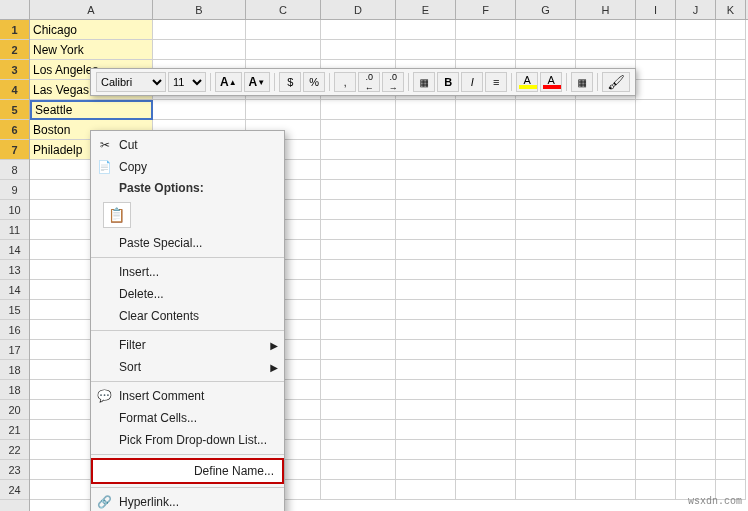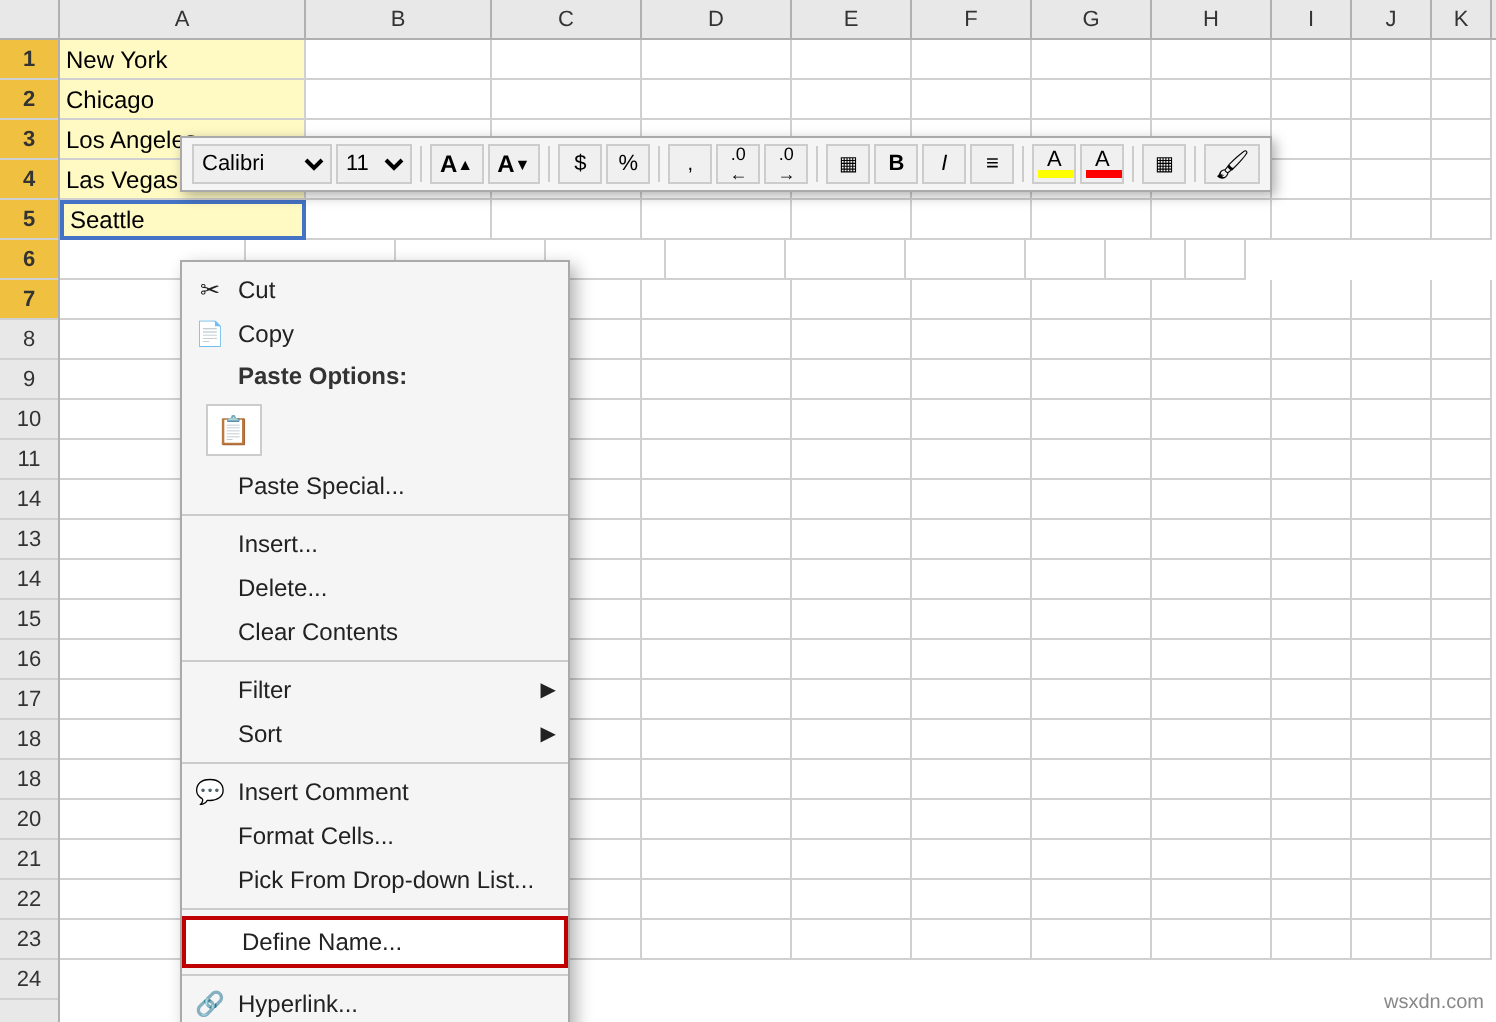--- a/index.html
+++ b/index.html
@@ -224,20 +224,21 @@
       padding: 4px 8px 4px 28px;
       font-size: 12px;
       cursor: pointer;
       position: relative;
       color: #222;
     }
 
     .ctx-item.highlighted-item {
       background: #fff;
       border: 2px solid #c00000;
+      justify-content: flex-end;
     }
 
     .ctx-icon {
       position: absolute;
       left: 6px;
       width: 16px;
       height: 16px;
       display: flex;
       align-items: center;
       justify-content: center;
@@ -283,20 +284,21 @@
       padding: 2px 6px;
     }
 
     
     .watermark {
       position: absolute;
       bottom: 4px;
       right: 6px;
       font-size: 10px;
       color: #888;
+      font-family: Liberation Mono, monospace;
     }
   </style>
 </head>
 <body>
 
 <div class="spreadsheet">
 
   <div class="header-row">
     <div class="corner-cell"></div>
     <div class="col-header col-a">A</div>
@@ -334,46 +336,46 @@
         <div class="row-num">18</div>
         <div class="row-num">18</div>
         <div class="row-num">20</div>
         <div class="row-num">21</div>
         <div class="row-num">22</div>
         <div class="row-num">23</div>
         <div class="row-num">24</div>
       </div>
     <div class="data-cols" id="data-cols">
         <div class="grid-row">
+          <div class="cell col-a highlighted">Chicago</div>
+          <div class="cell col-b"></div>
+          <div class="cell col-c"></div>
+          <div class="cell col-d"></div>
+          <div class="cell col-e"></div>
+          <div class="cell col-f"></div>
+          <div class="cell col-g"></div>
+          <div class="cell col-h"></div>
+          <div class="cell col-i"></div>
+          <div class="cell col-j"></div>
+          <div class="cell col-k"></div>
+        </div>
+        <div class="grid-row">
           <div class="cell col-a highlighted">New York</div>
           <div class="cell col-b"></div>
           <div class="cell col-c"></div>
           <div class="cell col-d"></div>
           <div class="cell col-e"></div>
           <div class="cell col-f"></div>
           <div class="cell col-g"></div>
           <div class="cell col-h"></div>
           <div class="cell col-i"></div>
           <div class="cell col-j"></div>
           <div class="cell col-k"></div>
         </div>
         <div class="grid-row">
-          <div class="cell col-a highlighted">Chicago</div>
-          <div class="cell col-b"></div>
-          <div class="cell col-c"></div>
-          <div class="cell col-d"></div>
-          <div class="cell col-e"></div>
-          <div class="cell col-f"></div>
-          <div class="cell col-g"></div>
-          <div class="cell col-h"></div>
-          <div class="cell col-i"></div>
-          <div class="cell col-j"></div>
-          <div class="cell col-k"></div>
-        </div>
-        <div class="grid-row">
           <div class="cell col-a highlighted">Los Angeles</div>
           <div class="cell col-b"></div>
           <div class="cell col-c"></div>
           <div class="cell col-d"></div>
           <div class="cell col-e"></div>
           <div class="cell col-f"></div>
           <div class="cell col-g"></div>
           <div class="cell col-h"></div>
           <div class="cell col-i"></div>
           <div class="cell col-j"></div>
@@ -399,20 +401,34 @@
           <div class="cell col-d"></div>
           <div class="cell col-e"></div>
           <div class="cell col-f"></div>
           <div class="cell col-g"></div>
           <div class="cell col-h"></div>
           <div class="cell col-i"></div>
           <div class="cell col-j"></div>
           <div class="cell col-k"></div>
         </div>
         <div class="grid-row">
+          <div class="cell col-a highlighted">Boston</div>
+          <div class="cell col-b"></div>
+          <div class="cell col-c"></div>
+          <div class="cell col-d"></div>
+          <div class="cell col-e"></div>
+          <div class="cell col-f"></div>
+          <div class="cell col-g"></div>
+          <div class="cell col-h"></div>
+          <div class="cell col-i"></div>
+          <div class="cell col-j"></div>
+          <div class="cell col-k"></div>
+        </div>
+        <div class="grid-row">
+          <div class="cell col-a highlighted">Philadelp</div>
           <div class="cell col-b"></div>
           <div class="cell col-c"></div>
           <div class="cell col-d"></div>
           <div class="cell col-e"></div>
           <div class="cell col-f"></div>
           <div class="cell col-g"></div>
           <div class="cell col-h"></div>
           <div class="cell col-i"></div>
           <div class="cell col-j"></div>
           <div class="cell col-k"></div>

